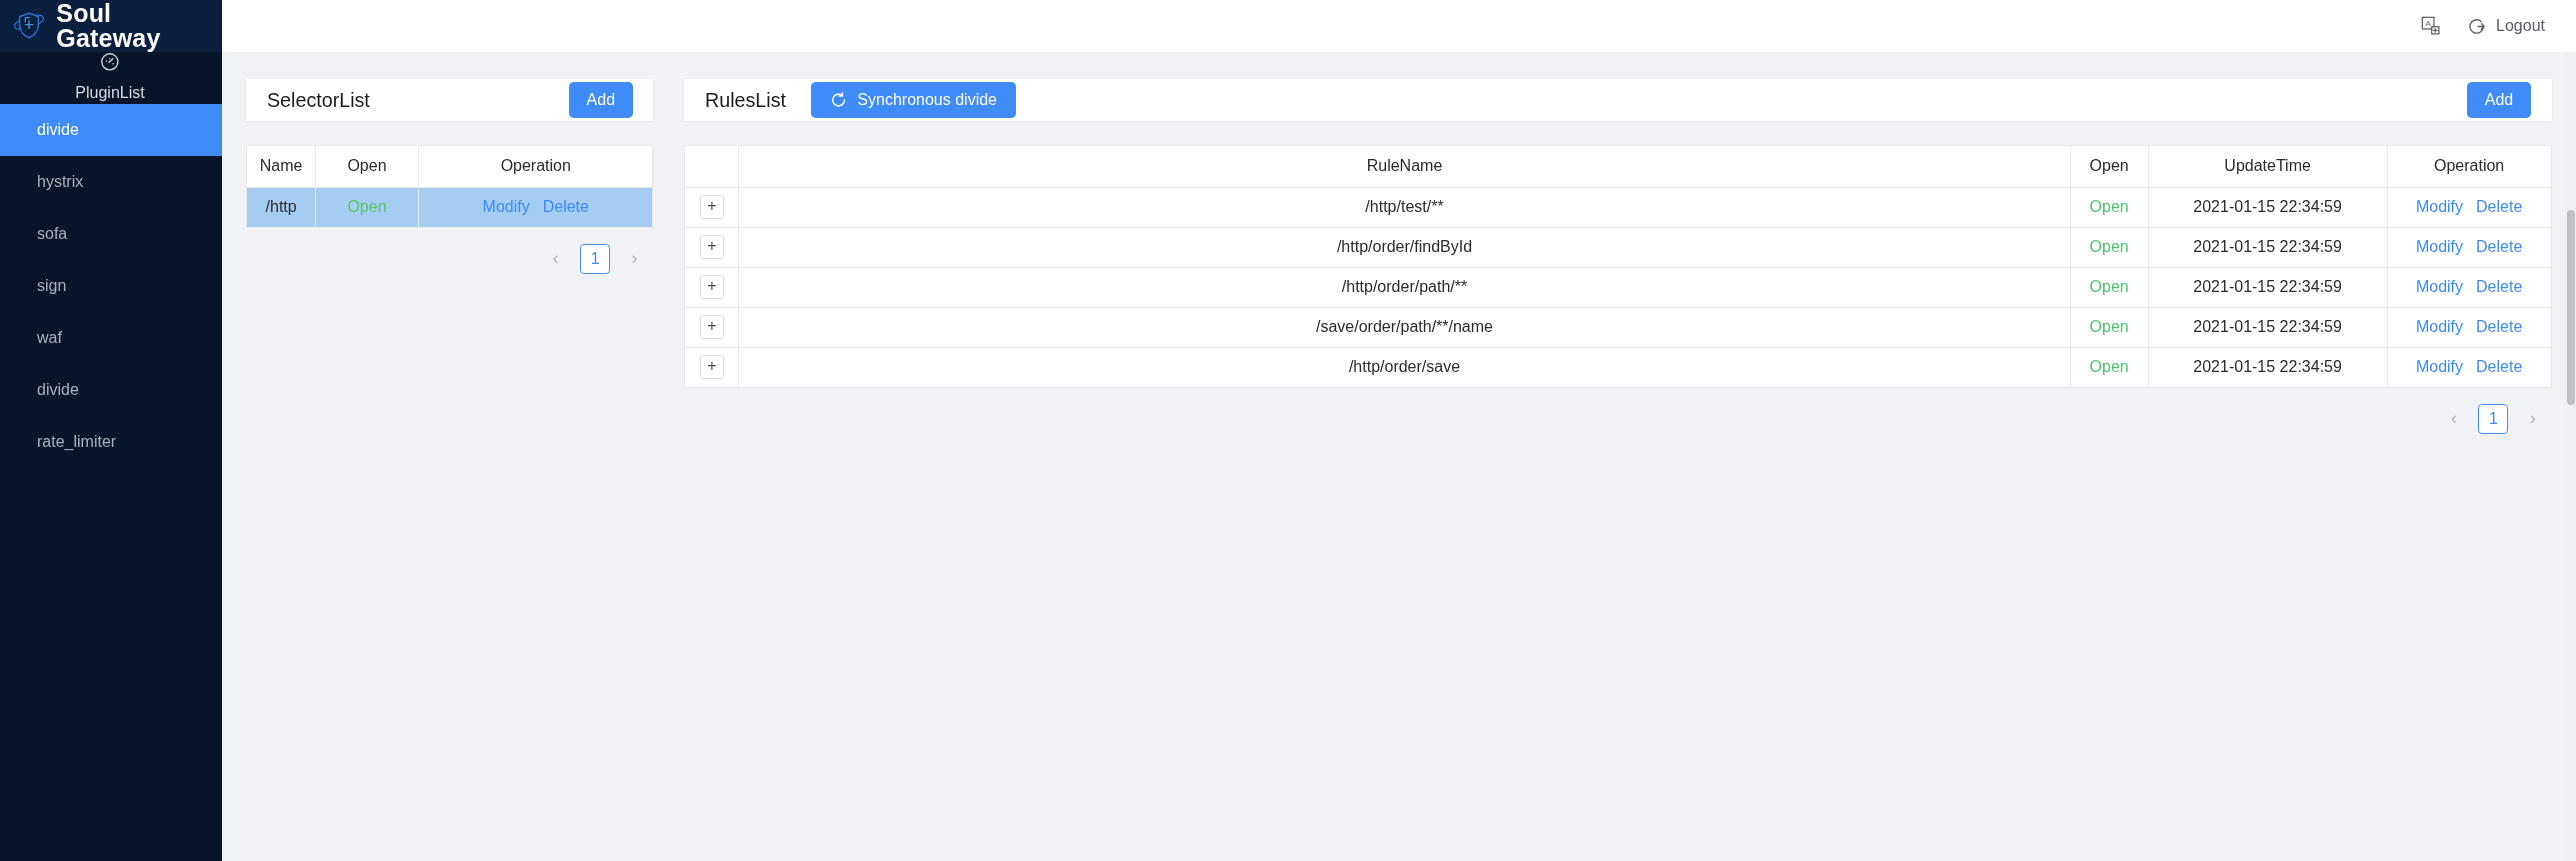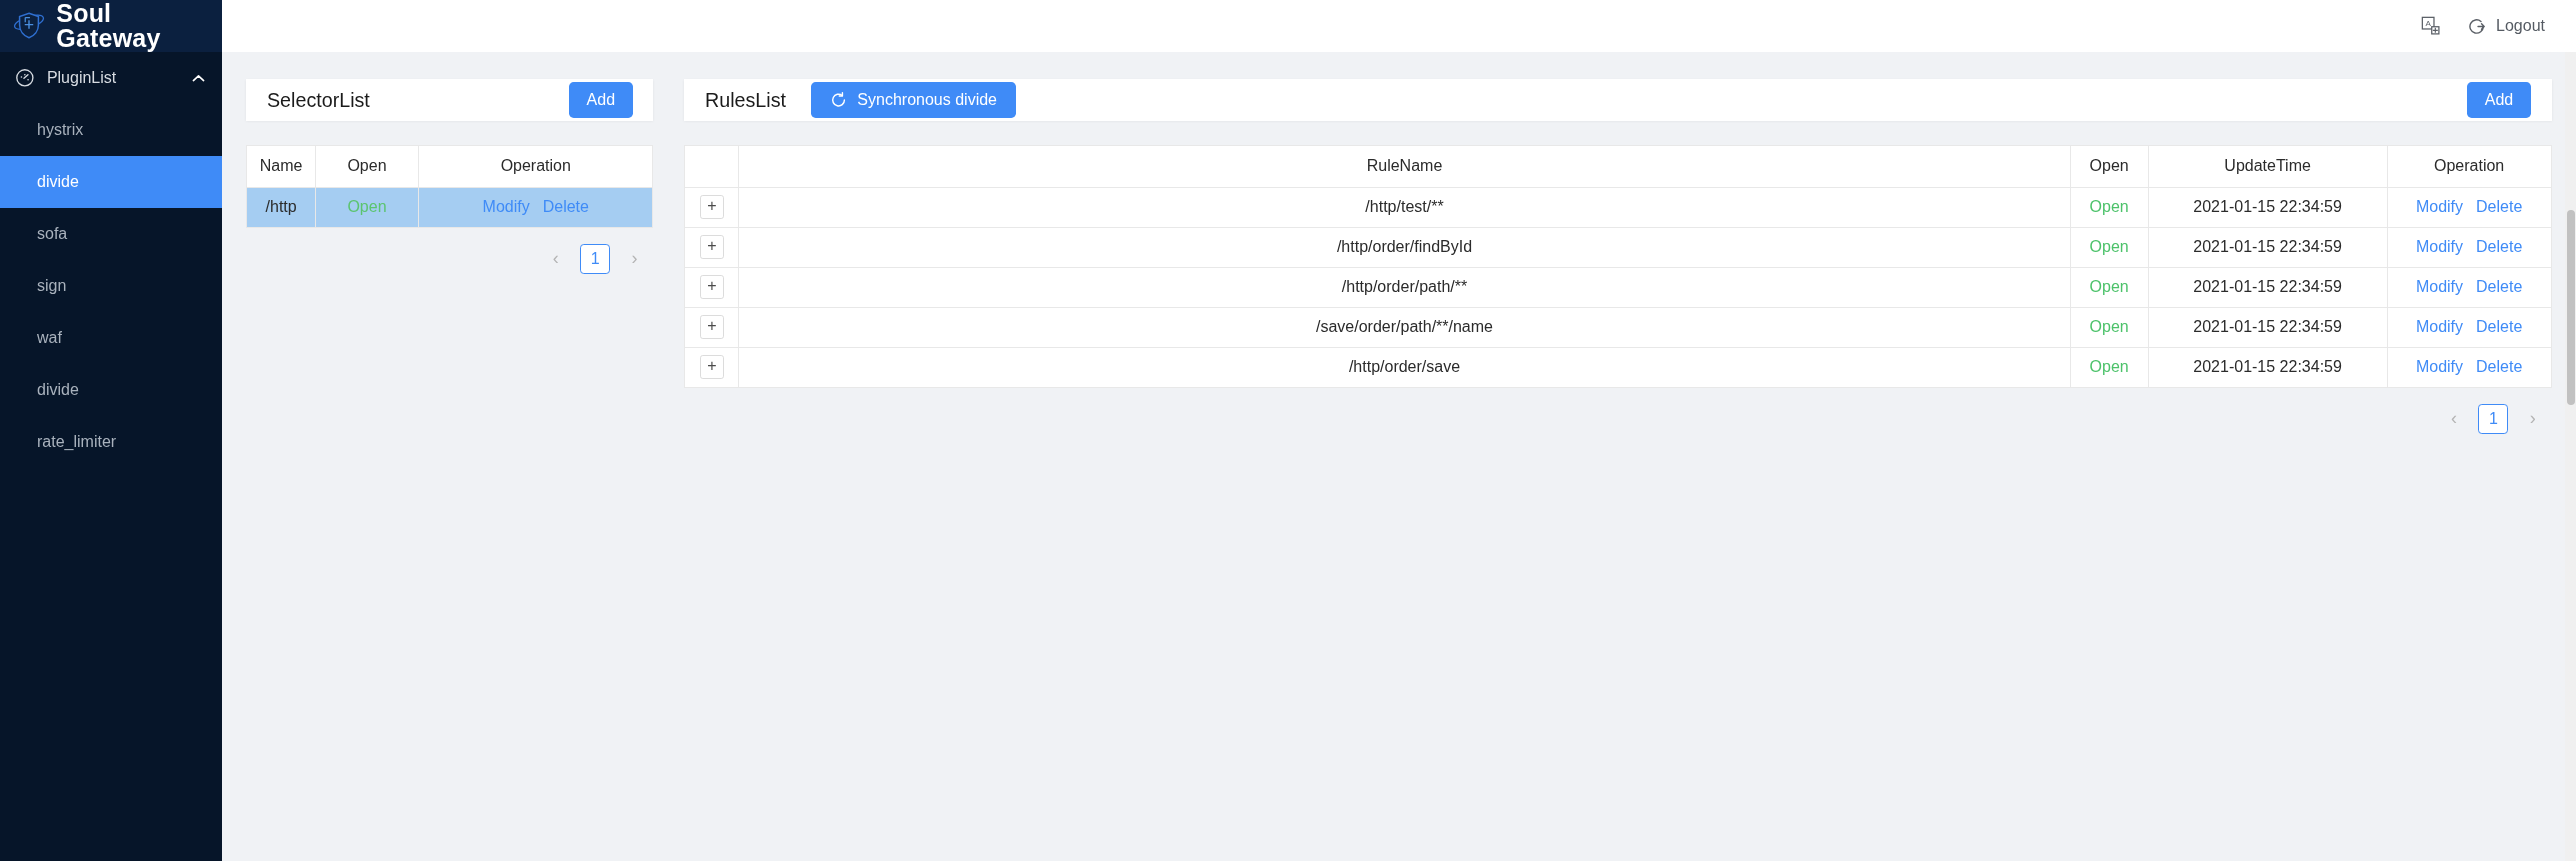--- a/index.html
+++ b/index.html
@@ -26,20 +26,21 @@
   }
   .brand-logo { width: 32px; height: 32px; flex: 0 0 32px; display:block; }
   .brand-title {
     color: #ffffff; font-size: 25px; font-weight: bold;
     letter-spacing: 0.2px; line-height: 1;
   }
   .nav-group {
     height: 52px; display: flex; align-items: center;
     padding: 0 17px 0 15px; gap: 12.2px;
     color: #cfd6de;
+    flex-direction: column;
   }
   .nav-group-icon { width: 19.7px; height: 19.7px; flex:0 0 19.7px; display:block; }
   .nav-group-label { font-size: 16px; color: #d7dce2; flex: 1; }
   .chev { width: 13px; height: 8.4px; flex:0 0 13px; display:block; }
   .nav-item {
     height: 52px; display: flex; align-items: center;
     padding-left: 37px; font-size: 16px; color: #a9b2bd;
   }
   .nav-item.active { background: #3f8bf7; color: #ffffff; }
 
@@ -176,25 +177,25 @@
         </svg>
       </span>
       <span class="nav-group-label">PluginList</span>
       <span>
         <svg class="chev" viewBox="0 0 14 9">
             <path d="M1.5 7 L7 2 L12.5 7" stroke="#ffffff" stroke-width="1.8" fill="none" stroke-linecap="round" stroke-linejoin="round"></path>
           </svg>
       </span>
     </div>
 
-    <div class="nav-item">
-      <span>hystrix</span>
-    </div>
     <div class="nav-item active">
       <span>divide</span>
+    </div>
+    <div class="nav-item">
+      <span>hystrix</span>
     </div>
     <div class="nav-item">
       <span>sofa</span>
     </div>
     <div class="nav-item">
       <span>sign</span>
     </div>
     <div class="nav-item">
       <span>waf</span>
     </div>

